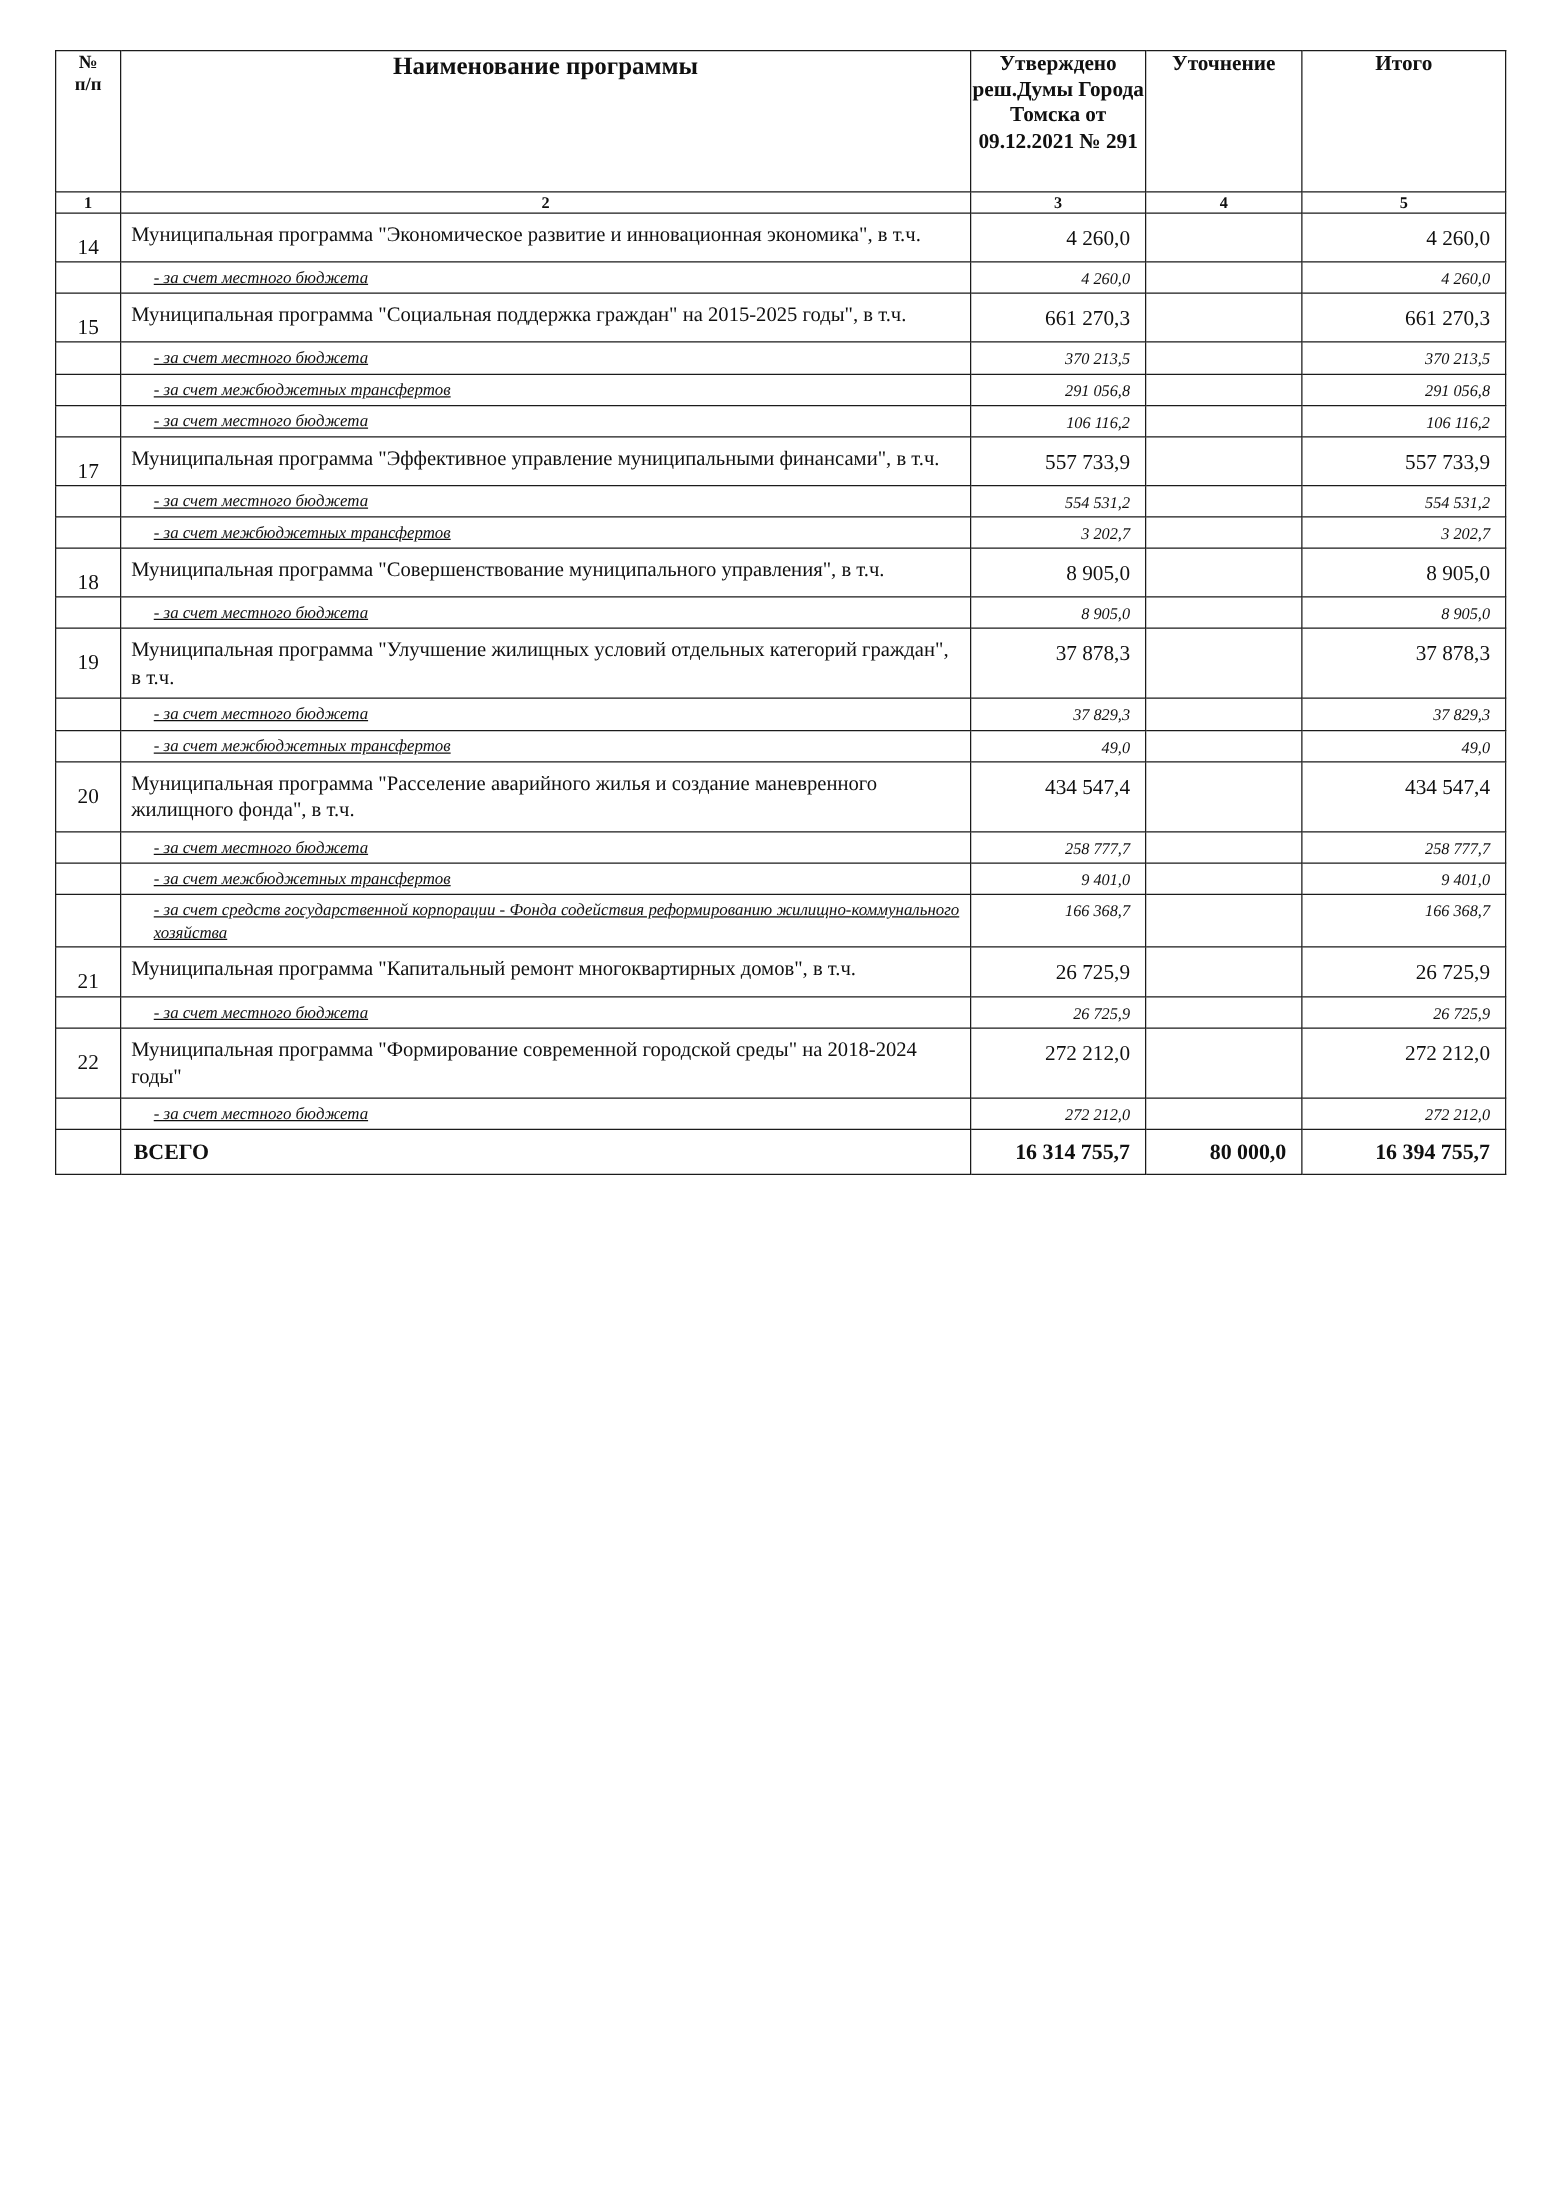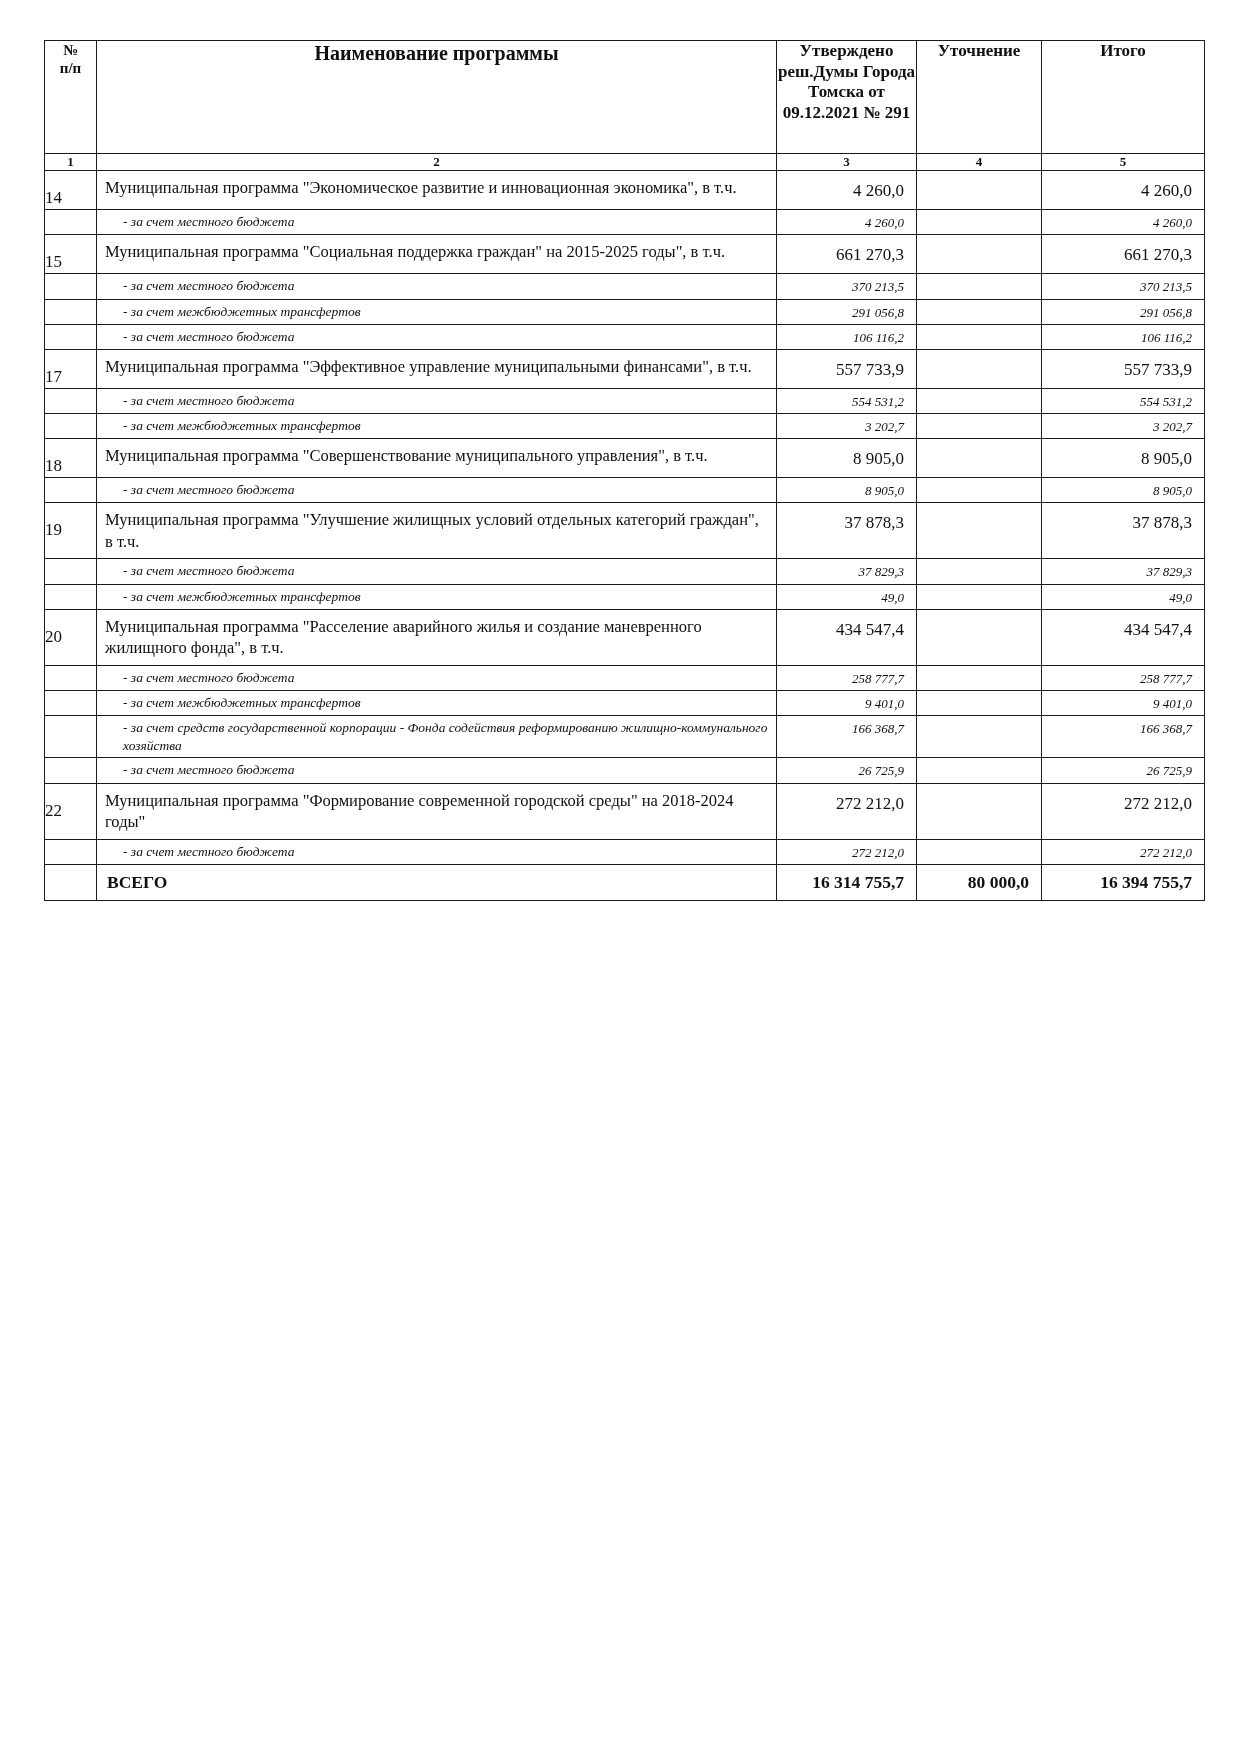--- a/index.html
+++ b/index.html
@@ -61,20 +61,21 @@
     padding: 3px 0 4px 0;
     height: 16px;
   }
 
   
   .prog td {
     font-size: 16.5px;
     line-height: 1.30;
   }
   .prog td.num {
+    text-align: center;
     padding-top: 16px;
     font-size: 17px;
   }
   .prog td.name {
     padding: 6px 6px 6px 8px;
     text-align: left;
   }
   .prog td.val {
     text-align: right;
     padding: 9px 12px 6px 4px;
@@ -84,20 +85,21 @@
 
   
   .sub td {
     font-style: italic;
     font-size: 13.5px;
     line-height: 1.32;
   }
   .sub td.name {
     padding: 3px 6px 3px 26px;
     text-align: left;
+    text-decoration: underline;
   }
   .sub td.val {
     text-align: right;
     padding: 4px 12px 3px 4px;
     white-space: nowrap;
     font-size: 13px;
   }
   .sub td.num { }
 
   
@@ -265,20 +267,27 @@
           <td class="val"></td>
           <td class="val">9 401,0</td>
         </tr>
         <tr class="sub">
           <td class="num"></td>
           <td class="name">- за счет средств государственной корпорации - Фонда содействия реформированию жилищно-коммунального хозяйства</td>
           <td class="val">166 368,7</td>
           <td class="val"></td>
           <td class="val">166 368,7</td>
         </tr>
+        <tr class="prog">
+          <td class="num">21</td>
+          <td class="name">Муниципальная программа "Капитальный ремонт многоквартирных домов", в т.ч.</td>
+          <td class="val">26 725,9</td>
+          <td class="val"></td>
+          <td class="val">26 725,9</td>
+        </tr>
         <tr class="sub">
           <td class="num"></td>
           <td class="name">- за счет местного бюджета</td>
           <td class="val">26 725,9</td>
           <td class="val"></td>
           <td class="val">26 725,9</td>
         </tr>
         <tr class="prog">
           <td class="num">22</td>
           <td class="name">Муниципальная программа "Формирование современной городской среды" на 2018-2024 годы"</td>

